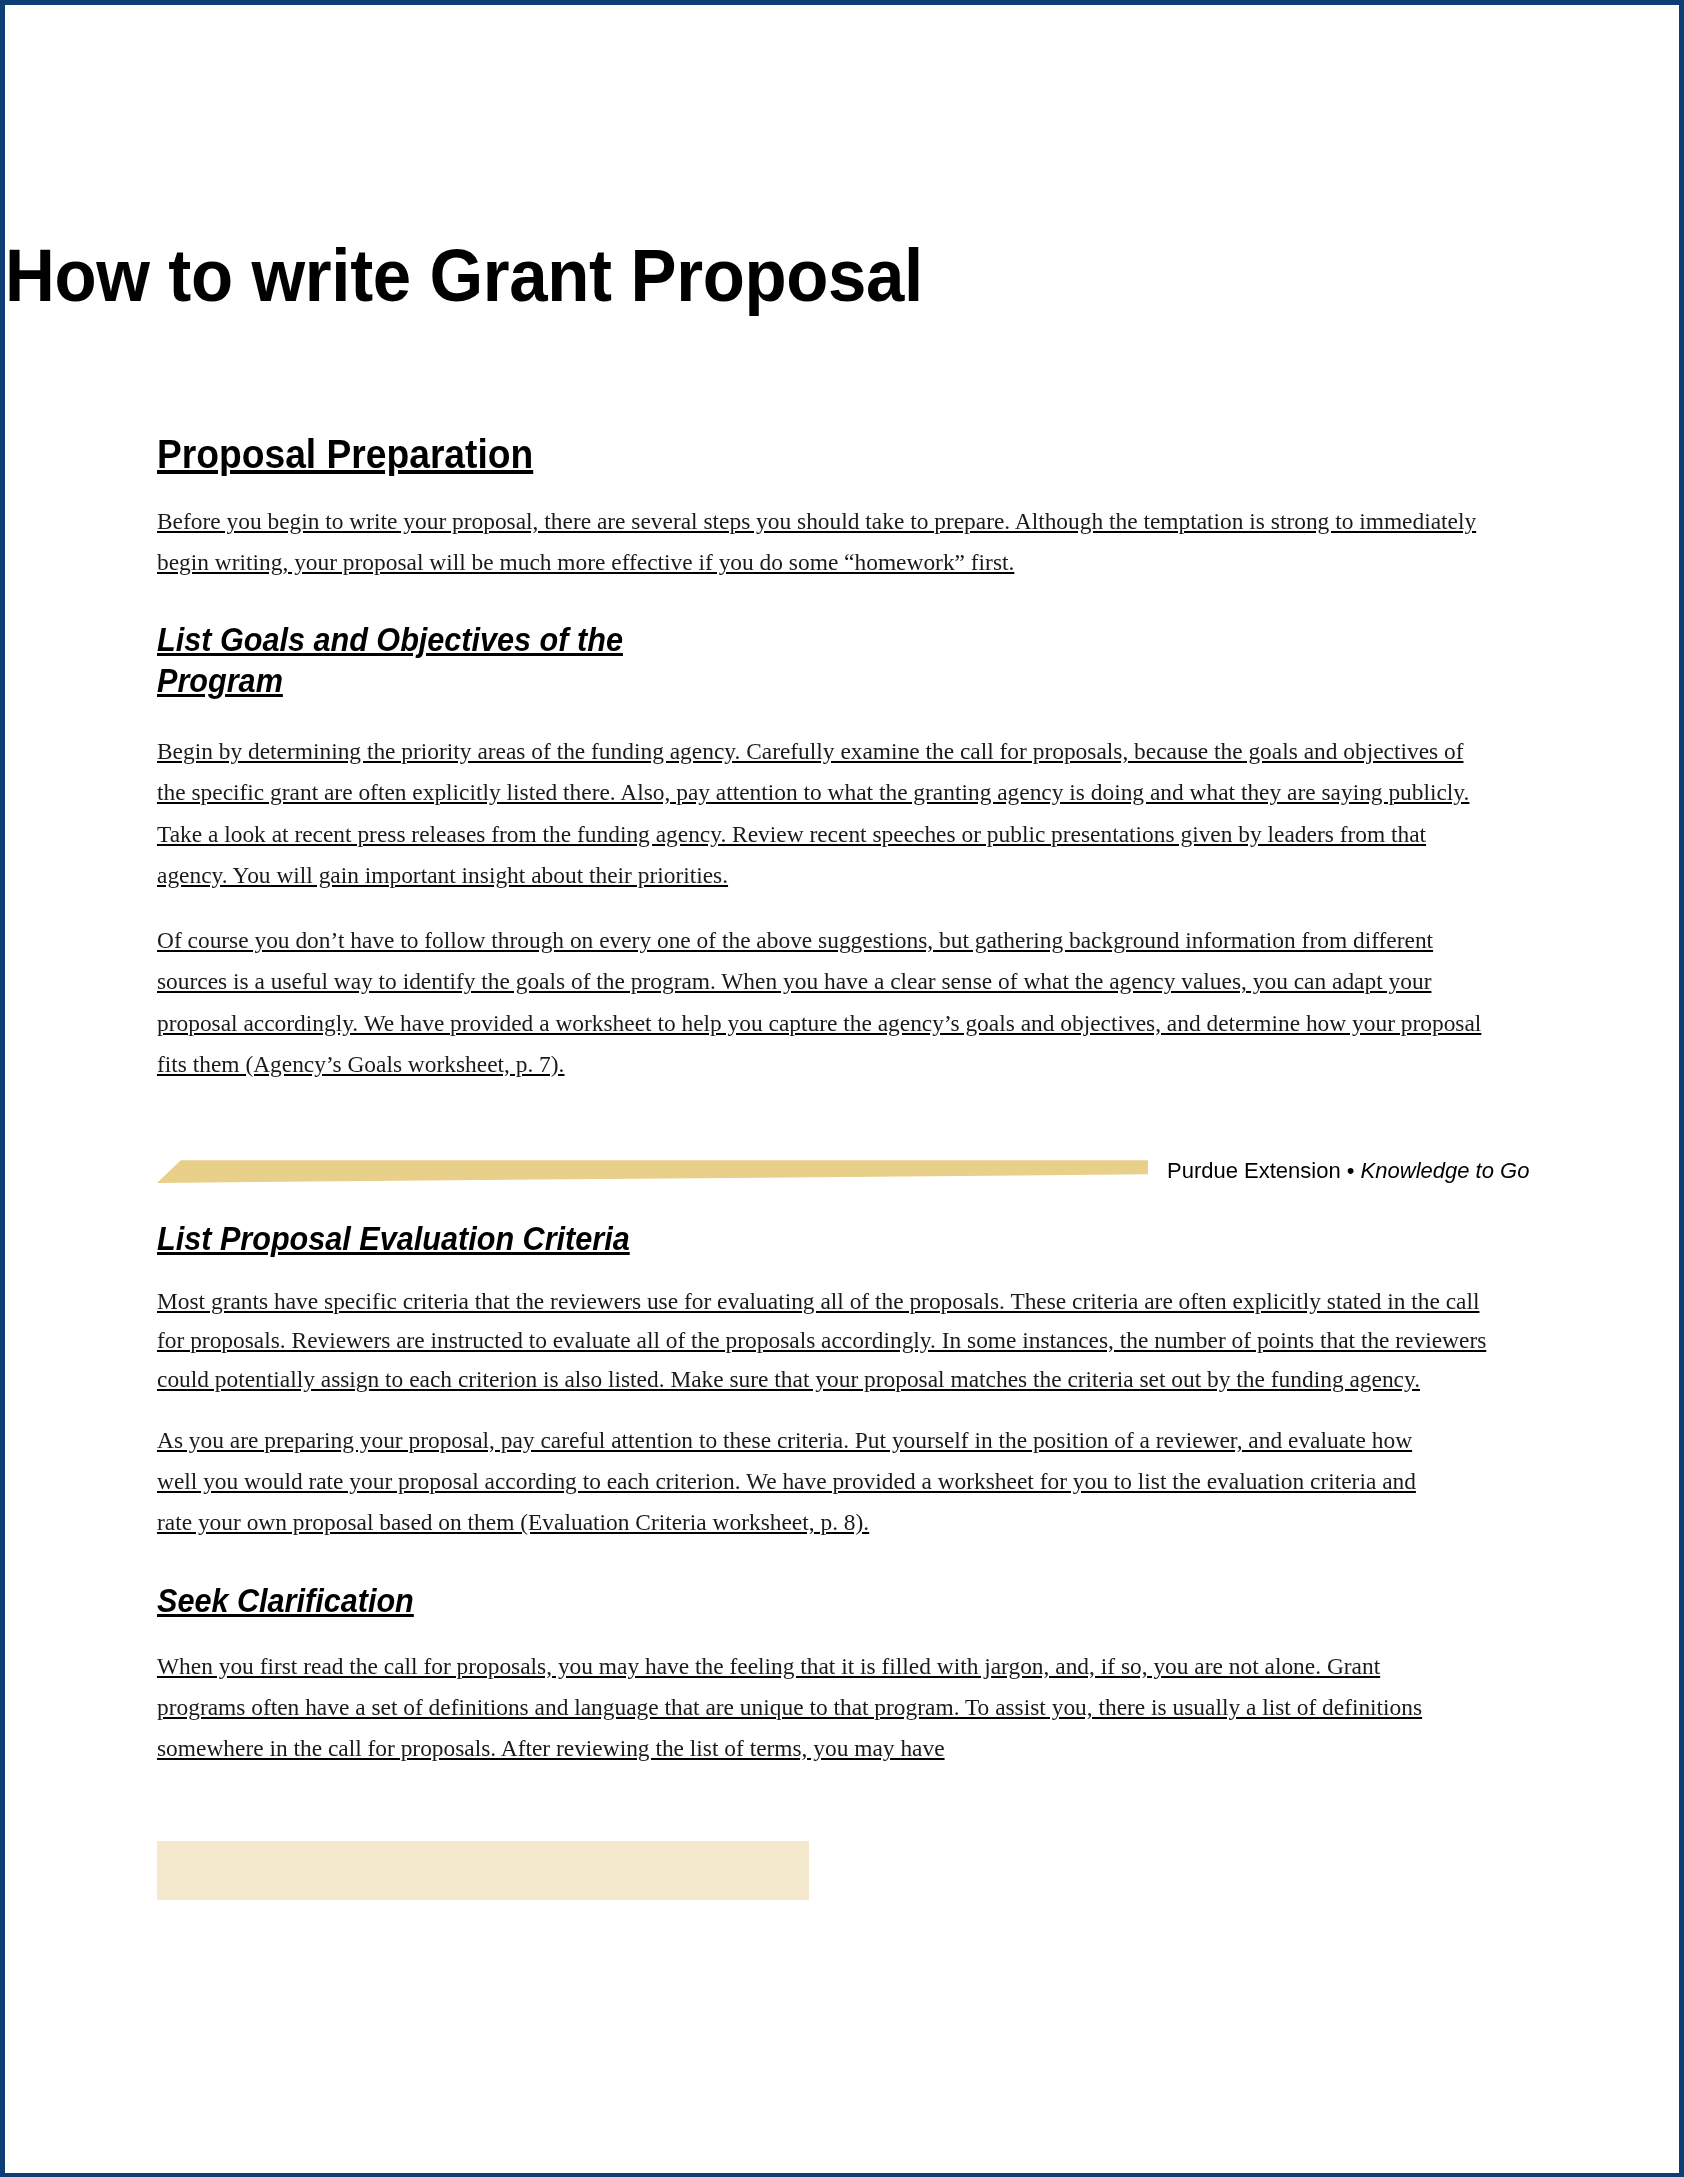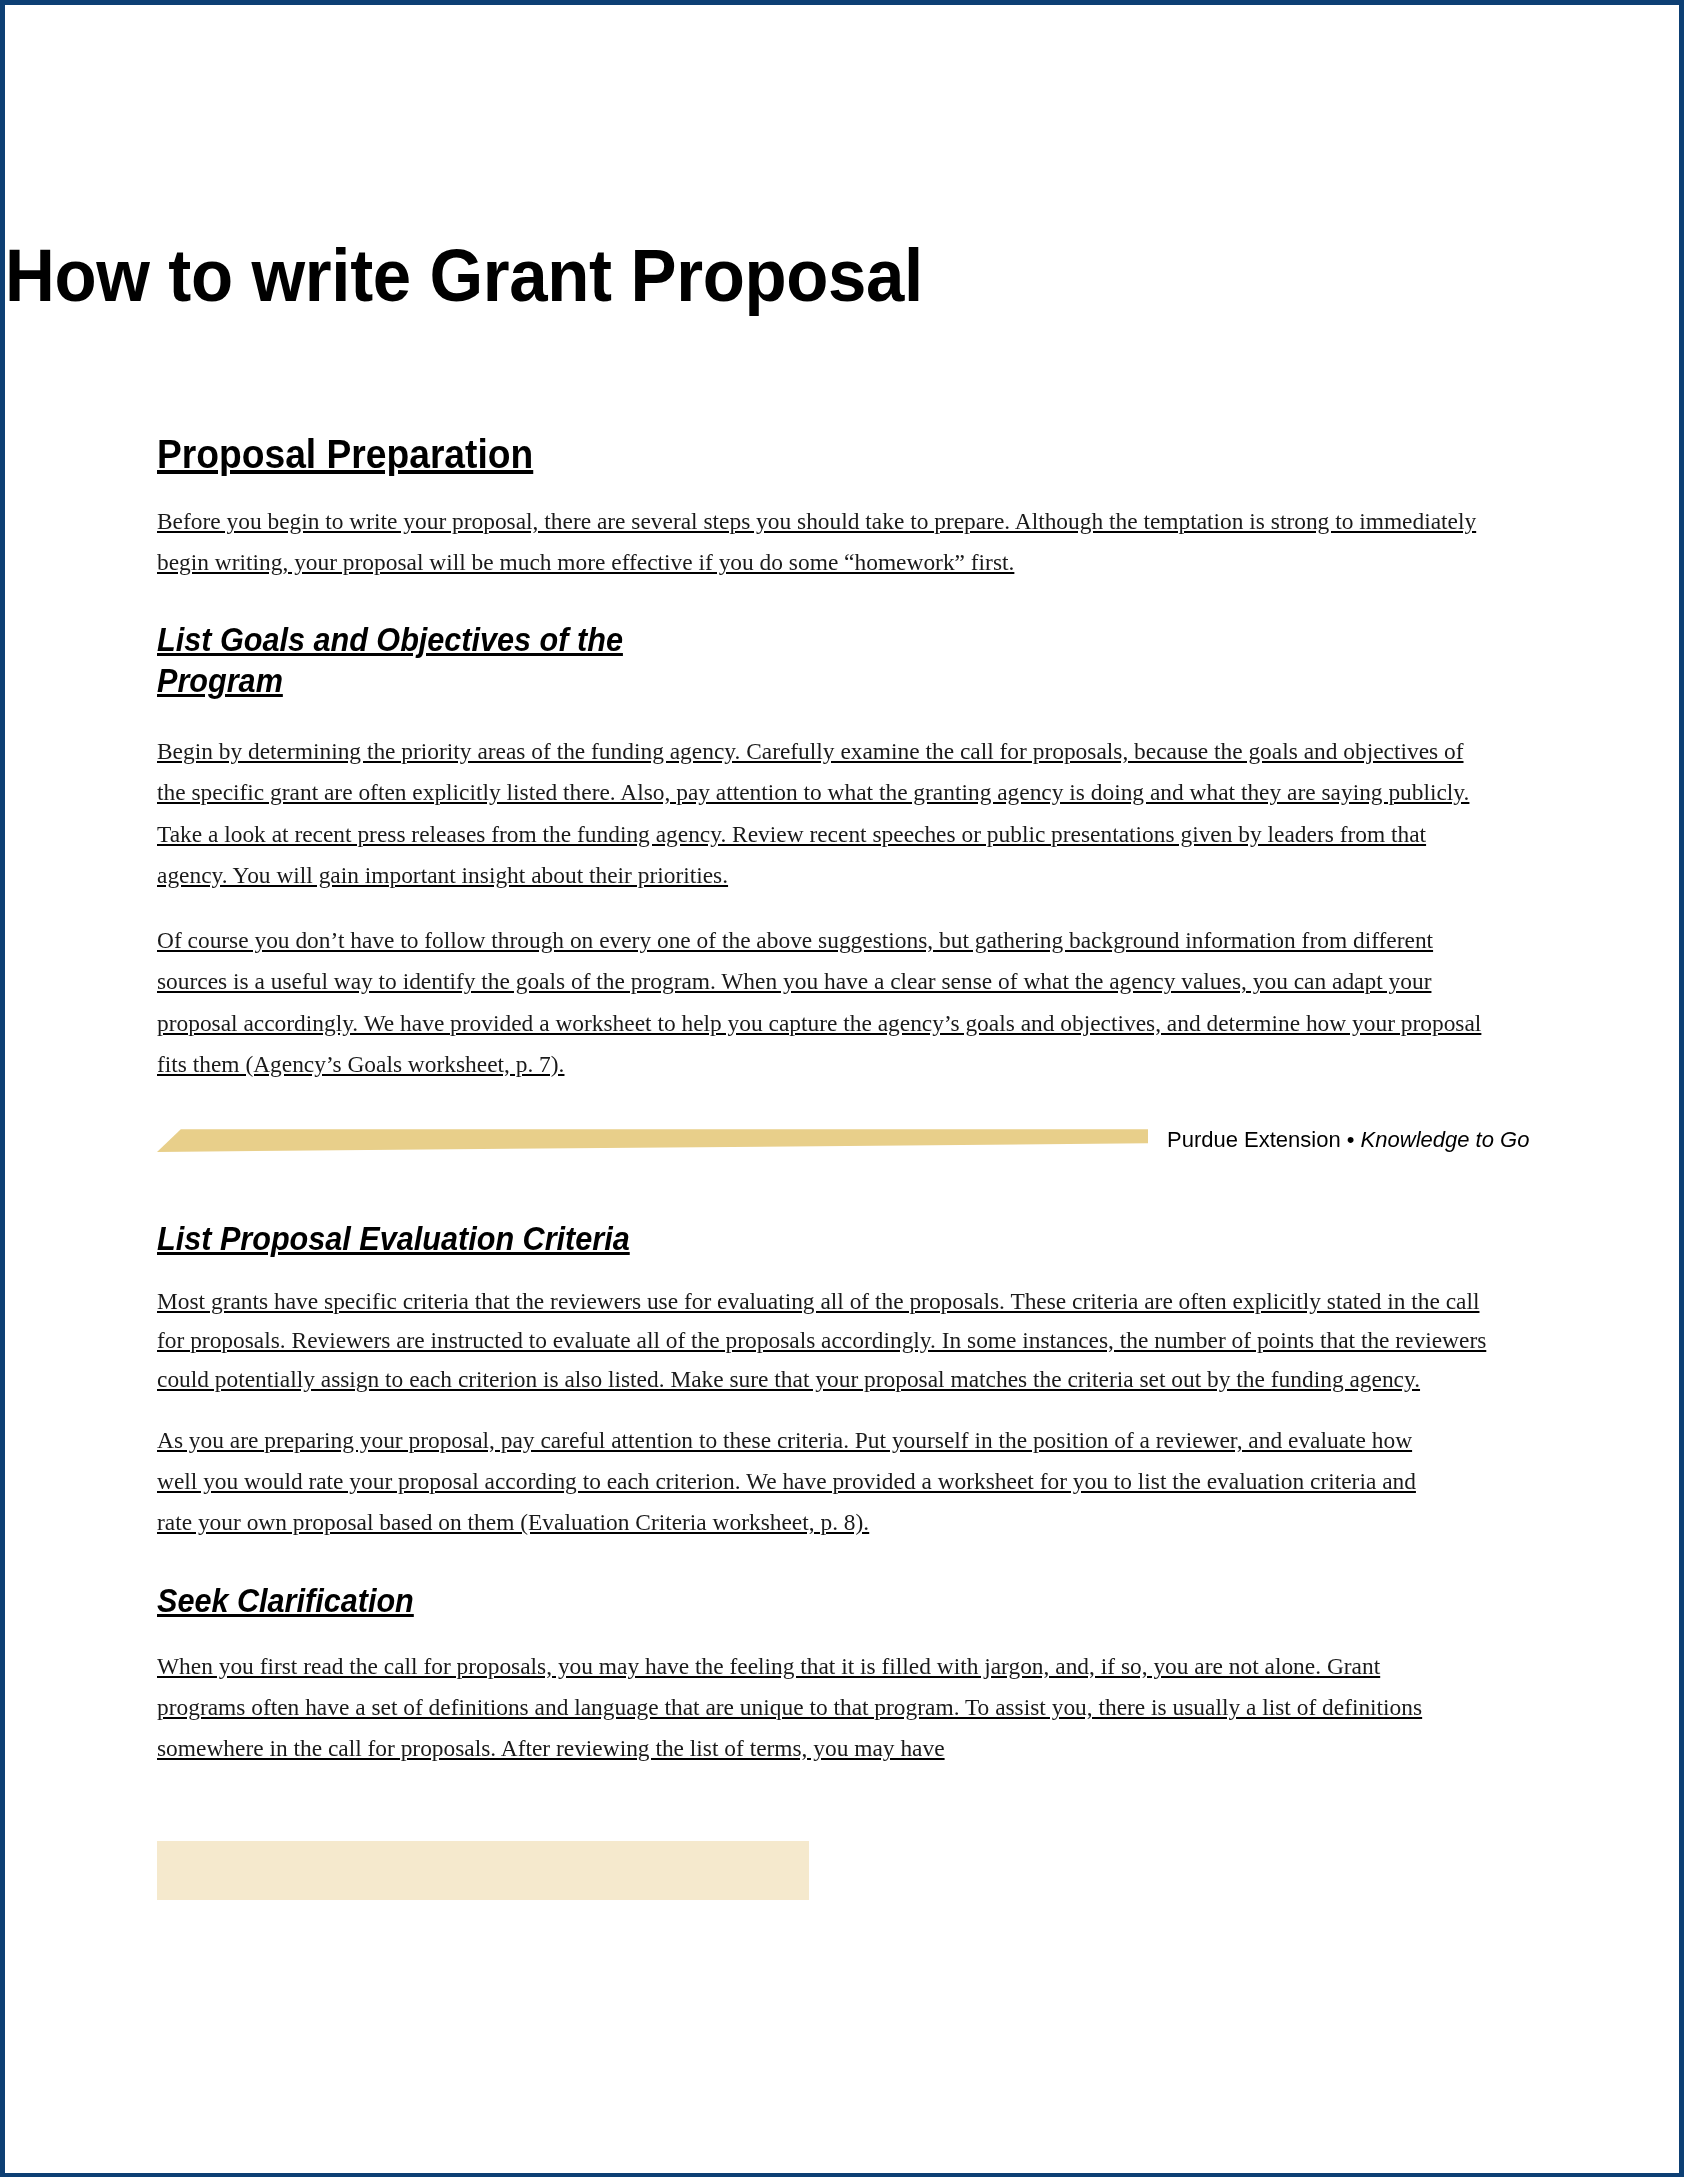--- a/index.html
+++ b/index.html
@@ -83,20 +83,21 @@
   }
   .body-par.tight { line-height: 1.62; }
 
   
   .footer-rule-row {
     position: absolute;
     left: 0;
     width: 1390px;
     display: flex;
     align-items: flex-end;
+    margin-top: 31px;
   }
   .gold-bar {
     flex: 0 0 auto;
     width: 991px;
     height: 22.6px;
     background: #e8cf8a;
     clip-path: polygon(2.4% 0%, 100% 0%, 100% 62%, 0% 100%);
   }
   .footer-brand {
     font-family: "Liberation Sans", sans-serif;

